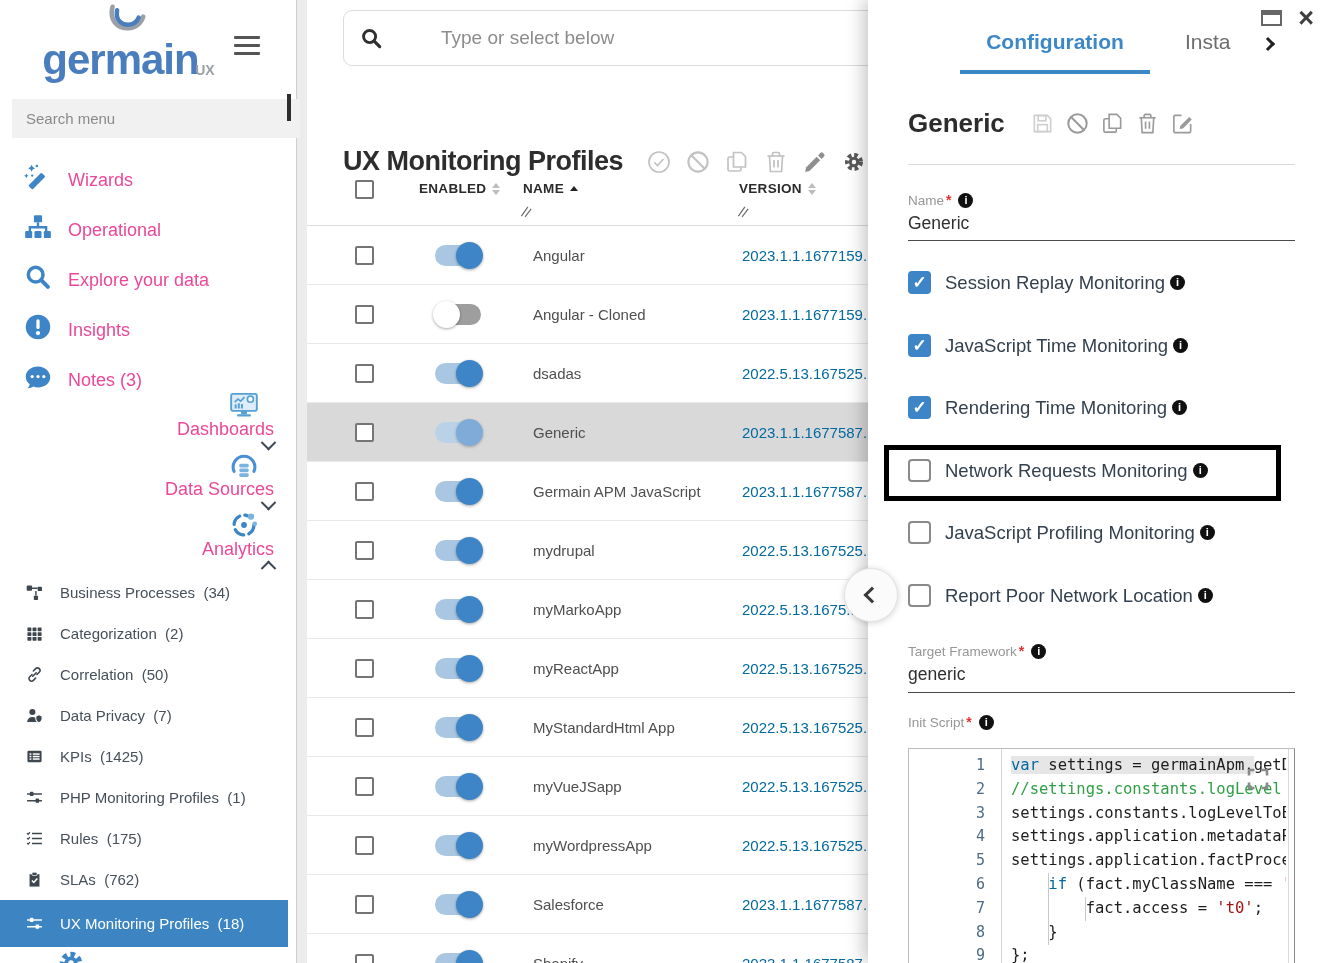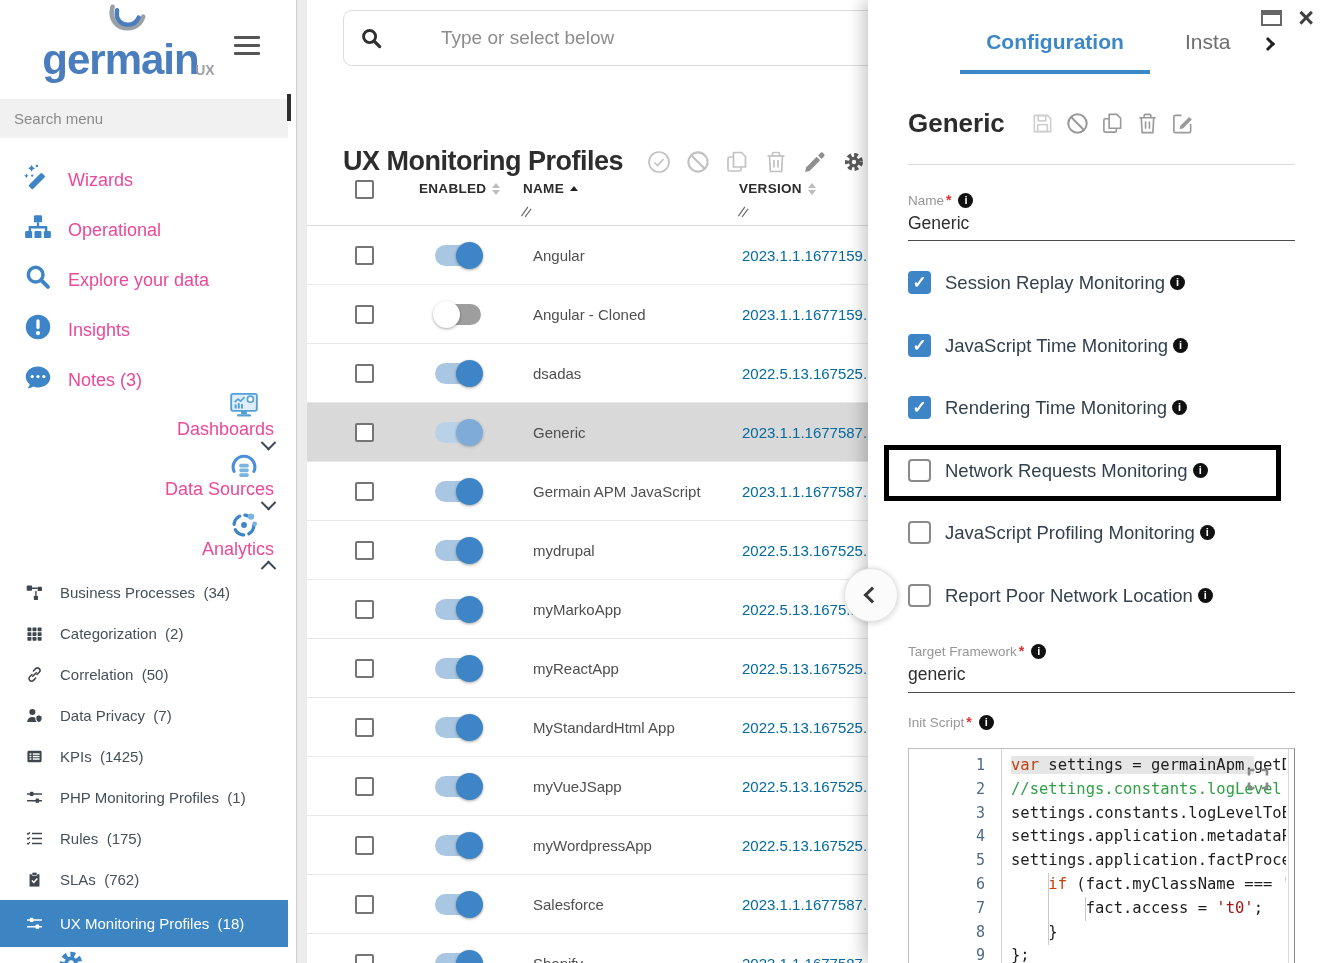--- a/index.html
+++ b/index.html
@@ -9,21 +9,21 @@
 
   
   .sidebar { position:absolute; left:0; top:0; width:297px; height:963px; background:#fff;
     border-right:1px solid #cfcfcf; z-index:2; }
   .logo { position:absolute; left:28px; top:4px; width:185px; text-align:center; cursor:pointer; }
   .logo .swoosh { display:block; margin:0 auto; margin-left:70px; }
   .brand { font-size:42px; font-weight:700; color:#4a7dbd; letter-spacing:-1px; line-height:40px; position:relative; display:inline-block; }
   .brand-sub { position:absolute; right:-16px; bottom:-10px; font-size:14px; font-weight:700; color:#9aa0a6; letter-spacing:0; }
   .hamburger { position:absolute; right:36px; top:36px; width:26px; cursor:pointer; }
   .hamburger span { display:block; height:3px; background:#555; margin-bottom:5px; border-radius:1px; }
-  .menu-search { position:absolute; left:0; top:99px; width:288px; height:39px; background:#f1f1f1;
+  .menu-search { position:absolute; left:12px; top:99px; width:288px; height:39px; background:#f1f1f1;
     border:none; outline:none; padding:0 14px; font-size:15px; color:#0f172a; font-family:"Liberation Sans",sans-serif; }
   .menu-search::placeholder { color:#8a8a8a; }
   .sb-thumb { position:absolute; left:287px; top:94px; width:4px; height:27px; background:#2e2e2e; }
   .sb-items { position:absolute; left:0; top:141px; width:288px; }
   .sb-item { display:flex; align-items:flex-end; height:50px; padding:0 14px 0 24px; cursor:pointer; color:#ec4899; }
   .sb-item.lg { height:60px;flex-direction:column; }
   .sb-item .ico { width:28px; height:28px; margin-right:16px; color:#3d85c6; flex:0 0 28px; }
   .sb-item .lbl { font-size:18px; }
   .sb-sub { position:absolute; left:0; top:572px; width:288px; }
   .sb-subitem { display:flex; align-items:center; height:41px; padding:0 14px 0 26px; cursor:pointer; color:#46505a; }
@@ -108,21 +108,21 @@
   .hl-rect { position:absolute; border:5px solid #000; pointer-events:none; z-index:6; }
 
   
   .editor { position:absolute; left:40px; top:748px; width:387px; height:220px; border:1px solid #bdbdbd;
     border-right:1px solid #8a8a8a; background:#fff; font-family:"DejaVu Sans Mono", monospace; }
   .gutter { position:absolute; left:0; top:5px; width:92px; text-align:right; padding-right:16px; }
   .gnum { height:23.8px; line-height:23.8px; font-size:15px; color:#4d6b85; }
   .gline { position:absolute; left:92px; top:0; width:1px; height:100%; background:#d4d4d4; }
   .codes { position:absolute; left:93px; top:5px; right:8px; }
   .cline { height:23.8px; line-height:23.8px; font-size:15.5px; white-space:pre; overflow:hidden; padding-left:9px; color:#1d1d1d; }
-  .kw { color:#c2410c; } .cm { color:#2f9e44; } .st { color:#a31515; } .pl { color:#1d1d1d; }
+  .kw { color:#0369a1; } .cm { color:#2f9e44; } .st { color:#a31515; } .pl { color:#1d1d1d; }
   .hl { background:#e6e6e6; }
   .iguide { position:absolute; width:1px; background:#c9c9c9; }
   .expand { position:absolute; right:24px; top:18px; width:24px; height:24px; color:#8a8a8a; cursor:pointer; }
   .escroll { position:absolute; right:5px; top:0; width:1px; height:100%; background:#d9d9d9; }
 </style>
 </head>
 <body>
 
 <div class="app">
 

